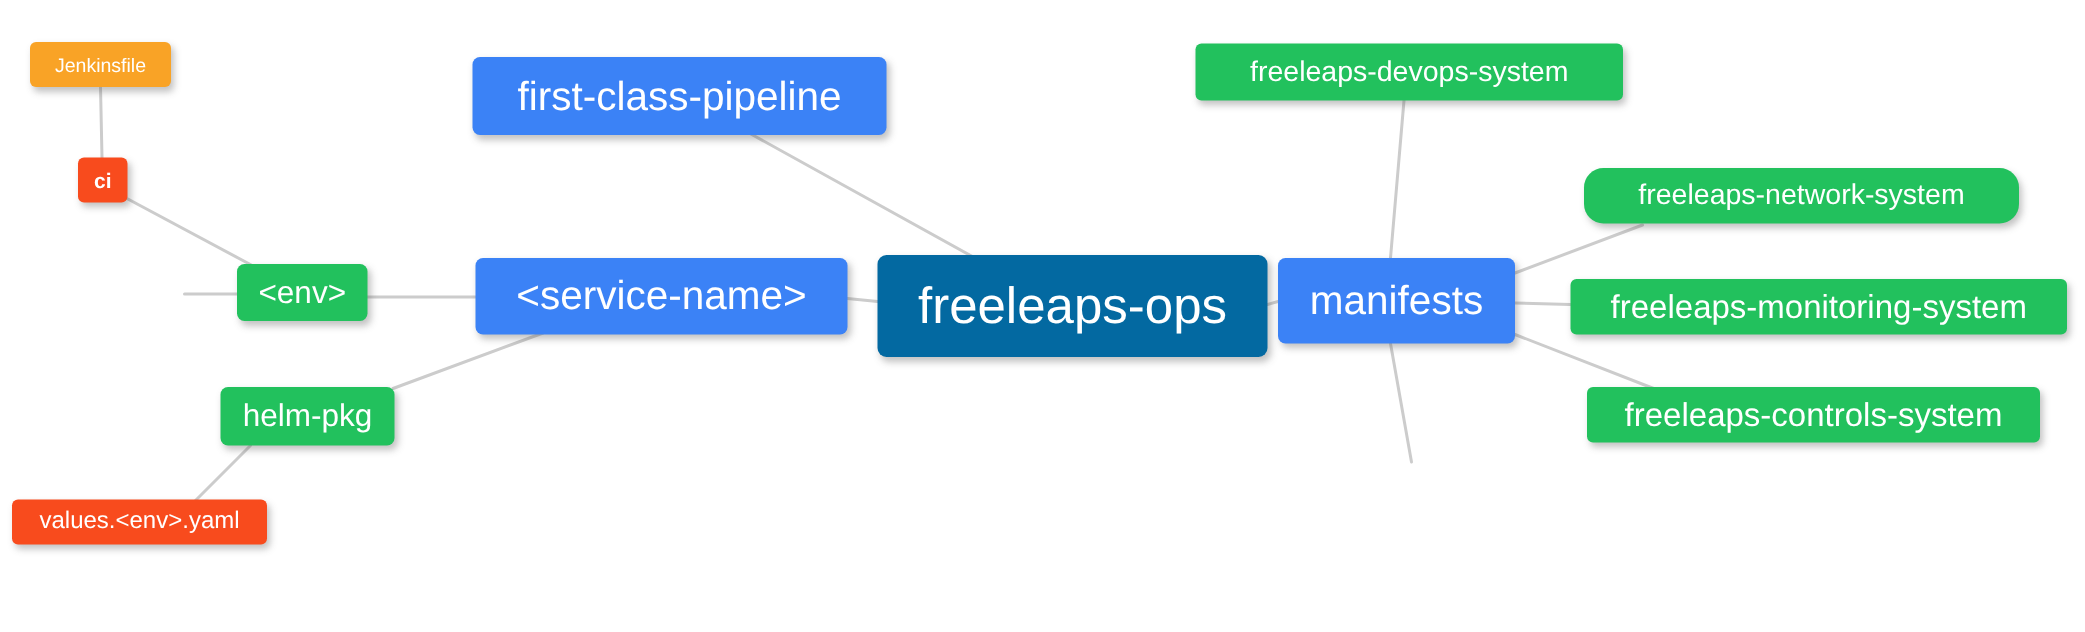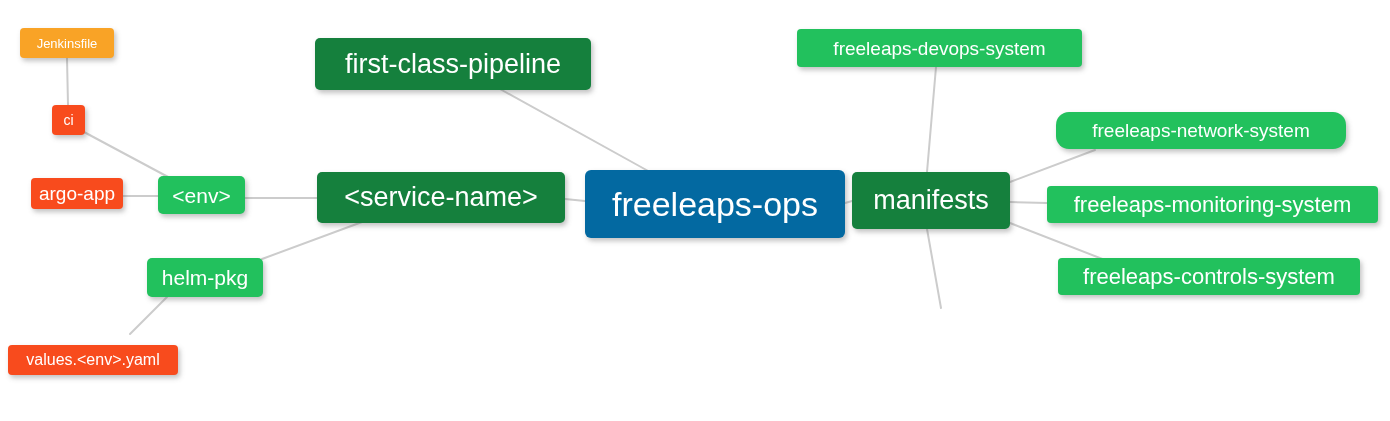--- a/index.html
+++ b/index.html
@@ -18,41 +18,41 @@
     display: flex;
     align-items: center;
     justify-content: center;
     color: #ffffff;
     border-radius: 5px;
     box-shadow: 2px 3px 5px rgba(80,80,80,0.35);
     white-space: nowrap;
     cursor: default;
     line-height: 1;
   }
-  .c-blue   { background: #15803d; }
+  .c-blue   { background: #3b82f6; }
   .c-green  { background: #22c15d; }
   .c-orange { background: #f9a326; }
   .c-red    { background: #f84b1d; }
   .c-dark   { background: #0369a1; }
 
   .n-jenkinsfile { left: 20px;  top: 28px;  width: 94px;  height: 30px; font-size: 13px; border-radius: 4px; }
-  .n-ci          { left: 52px;  top: 105px; width: 33px;  height: 30px; font-size: 14px; border-radius: 4px; }
+  .n-ci          { left: 52px;  top: 105px; width: 33px;  height: 30px; font-size: 14px; border-radius: 4px; font-weight: bold; }
   .n-argo-app    { left: 31px;  top: 178px; width: 92px;  height: 31px; font-size: 19px; border-radius: 4px; }
   .n-env         { left: 158px; top: 176px; width: 87px;  height: 38px; font-size: 21px; }
   .n-first-class { left: 315px; top: 38px;  width: 276px; height: 52px; font-size: 27px; }
   .n-service     { left: 317px; top: 172px; width: 248px; height: 51px; font-size: 27px; }
   .n-ops         { left: 585px; top: 170px; width: 260px; height: 68px; font-size: 34px; border-radius: 6px; }
   .n-manifests   { left: 852px; top: 172px; width: 158px; height: 57px; font-size: 27px; }
   .n-devops      { left: 797px;  top: 29px;  width: 285px; height: 38px; font-size: 19px; border-radius: 4px; }
   .n-network     { left: 1056px; top: 112px; width: 290px; height: 37px; font-size: 19px; border-radius: 13px; }
   .n-monitoring  { left: 1047px; top: 186px; width: 331px; height: 37px; font-size: 22px; border-radius: 4px; }
   .n-controls    { left: 1058px; top: 258px; width: 302px; height: 37px; font-size: 22px; border-radius: 4px; }
   .n-storage     { left: 817px;  top: 308px; width: 284px; height: 37px; font-size: 19px; border-radius: 4px; }
   .n-helm-pkg    { left: 147px; top: 258px; width: 116px; height: 39px; font-size: 21px; }
-  .n-values      { left: 8px;   top: 345px; width: 170px; height: 30px; font-size: 16px; border-radius: 4px; }
+  .n-values      { left: 8px;   top: 333px; width: 170px; height: 30px; font-size: 16px; border-radius: 4px; }
 </style>
 </head>
 <body>
 
 <div class="canvas">
 
   <svg class="edges" viewBox="0 0 1390 421" xmlns="http://www.w3.org/2000/svg">
     <line x1="67" y1="58" x2="68" y2="105"></line>
     <line x1="84" y1="132" x2="170" y2="178"></line>
     <line x1="123" y1="196" x2="158" y2="196"></line>
@@ -64,21 +64,20 @@
     <line x1="845" y1="203" x2="852" y2="201"></line>
     <line x1="927" y1="172" x2="936" y2="67"></line>
     <line x1="1010" y1="182" x2="1095" y2="150"></line>
     <line x1="1010" y1="202" x2="1047" y2="203"></line>
     <line x1="1010" y1="223" x2="1105" y2="260"></line>
     <line x1="927" y1="229" x2="941" y2="308"></line>
   </svg>
 
   <div class="node c-orange n-jenkinsfile">Jenkinsfile</div>
   <div class="node c-red    n-ci">ci</div>
-  <div class="node c-red    n-argo-app">argo-app</div>
   <div class="node c-green  n-env">&lt;env&gt;</div>
   <div class="node c-blue   n-first-class">first-class-pipeline</div>
   <div class="node c-blue   n-service">&lt;service-name&gt;</div>
   <div class="node c-dark   n-ops">freeleaps-ops</div>
   <div class="node c-green  n-devops">freeleaps-devops-system</div>
   <div class="node c-blue   n-manifests">manifests</div>
   <div class="node c-green  n-network">freeleaps-network-system</div>
   <div class="node c-green  n-monitoring">freeleaps-monitoring-system</div>
   <div class="node c-green  n-controls">freeleaps-controls-system</div>
   <div class="node c-green  n-helm-pkg">helm-pkg</div>

